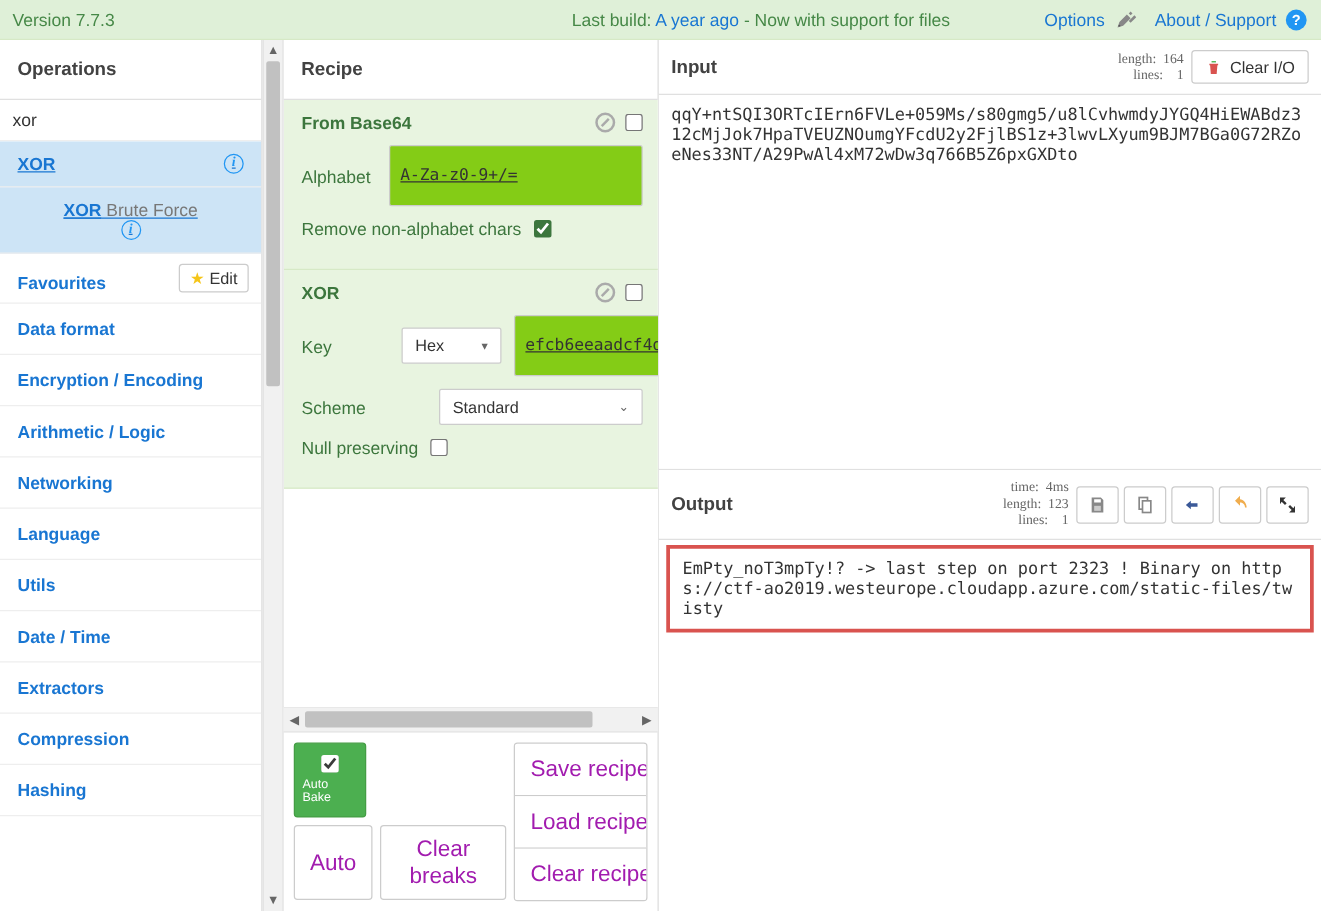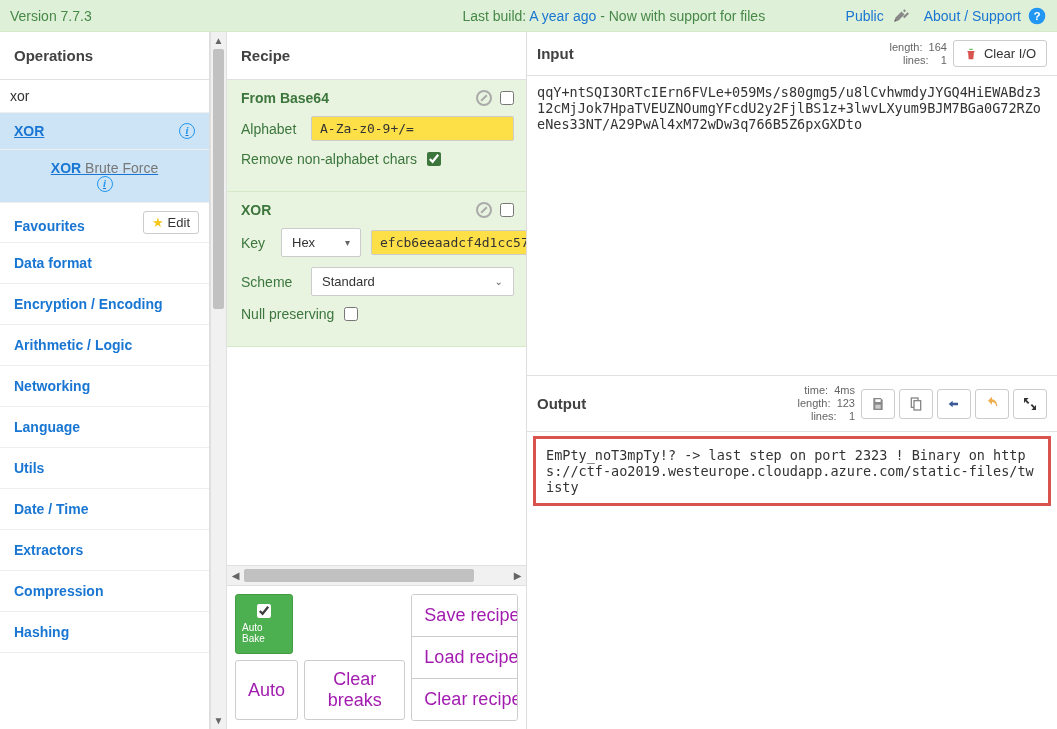--- a/index.html
+++ b/index.html
@@ -39,22 +39,22 @@
   .col-recipe { width: 300px; border-right:1px solid #ddd; display:flex; flex-direction:column; background:#fff;}
   .recipe-list { flex:1; overflow-y:auto; background:#fff;}
   .recipe-op { background:#e8f4e0; border-bottom:1px solid #d6e9c6; padding:10px 12px 14px 14px;}
   .recipe-op-title { color:#3c763d; font-weight:bold; margin-bottom:10px; display:flex; align-items:center; justify-content: space-between;}
   .op-ctrls { display:flex; align-items:center; gap:8px;}
   .disable-icon { width:16px; height:16px; border-radius:50%; border:2px solid #aaa;  position:relative;}
   .disable-icon::after{content:""; position:absolute; left:2px; right:2px; top:5px; height:2px; background:#aaa; transform: rotate(-45deg);}
   .op-check { width:14px; height:14px;}
   .arg-row { display:flex; align-items:center; gap:10px; margin-bottom:10px; color:#3c763d;}
   .arg-label { min-width: 60px; color:#3c763d;}
-  .text-input { background:#fde047; border:1px solid #ccc; border-radius:2px; padding:4px 8px; font-family: Consolas, monospace; font-size:13px; color:#333; flex:1;}
-  .select-box { background:#fff; border:1px solid #ccc; border-radius:2px; padding:6px 10px; font-size:13px; display:flex; align-items:center; justify-content:space-between; gap:6px; min-width:80px; color:#333; cursor:pointer;}
+  .text-input { background:#84cc16; border:1px solid #ccc; border-radius:2px; padding:16px 8px; font-family: Consolas, monospace; font-size:13px; color:#333; flex:1;text-decoration:underline;}
+  .select-box { background:#fff; border:1px solid #ccc; border-radius:2px; padding:6px 10px; font-size:13px; display:flex; align-items:center; justify-content:space-between; gap:6px; min-width:80px; color:#333; cursor:pointer;margin-left:40px;}
   .chev { font-size:10px; color:#666;}
   .checkbox { width:14px; height:14px; accent-color:#3c763d;}
   .recipe-hscroll { height:20px; background:#f1f1f1; border-top:1px solid #e0e0e0; display:flex; align-items:center;}
   .recipe-hscroll .arrow{width:17px; text-align:center; font-size:10px; color:#666;}
   .recipe-hscroll .track{flex:1; height:100%; position:relative;}
   .recipe-hscroll .thumb{position:absolute; top:3px; bottom:3px; left:0; width:230px; background:#c1c1c1; border-radius:2px;}
   .bake-btn { background:#4caf50; color:#fff; border:none; border-radius:3px; display:flex; align-items:center; justify-content:center; gap:8px; font-size:18px; cursor:pointer; padding: 0 18px; height:60px;}
   .auto-bake { background:#4caf50; border:1px solid #449d44; border-radius:3px; display:flex; flex-direction:column; align-items:center; justify-content:center; padding:4px 6px; color:#fff; font-size:10px; cursor:pointer; height:60px; width:58px;}
   .auto-bake input { width:14px; height:14px; margin-bottom:4px; accent-color:#fff;}
   .btn-light { background:#fff; border:1px solid #ccc; border-radius:3px; padding:8px 12px; font-size:18px; cursor:pointer; color:#a21caf;}
@@ -63,21 +63,21 @@
   .save-stack .btn-light:last-child{border-bottom:none;}
   .bottom-wrap{display:flex; gap:6px; padding:8px; border-top:1px solid #e0e0e0;}
   .bake-col{display:flex; flex-direction:column; gap:6px;}
   .bake-top{display:flex; gap:4px;}
   .step-clear{display:flex; gap:6px;}
 
   
   .col-io { flex:1; display:flex; flex-direction:column;}
   .io-header { display:flex; align-items:center; justify-content:space-between; padding:8px 10px; border-bottom:1px solid #e0e0e0;}
   .io-title { font-weight:bold; color:#424242; font-size:15px;}
-  .io-stats { font-family: Liberation Sans, sans-serif; font-size:11px; color:#666; text-align:right; line-height:13px; white-space:pre;}
+  .io-stats { font-family: Liberation Serif, serif; font-size:11px; color:#666; text-align:right; line-height:13px; white-space:pre;}
   .io-header-right{display:flex; align-items:center; gap:6px;}
   .io-btn { background:#fff; border:1px solid #ccc; border-radius:3px; padding:5px 10px; display:flex; align-items:center; gap:6px; cursor:pointer; color:#333; font-size:13px;}
   .icon-btn { width:34px; height:30px; background:#fff; border:1px solid #ccc; border-radius:3px; display:flex; align-items:center; justify-content:center; cursor:pointer;}
   .input-area { flex:0 0 300px; border-bottom:1px solid #e0e0e0; overflow:hidden;}
   .textarea-mono { width:100%; height:100%; border:none; outline:none; resize:none; font-family: Consolas, monospace; font-size:13.5px; padding:8px 10px; color:#333; word-break:break-all; white-space: pre-wrap;}
   .output-area { flex:1; position:relative;}
   .output-box { position:absolute; left:6px; top:4px; right:6px; border:3px solid #d9534f; padding:8px 10px; font-family: Consolas, monospace; font-size:13.5px; color:#333; white-space:pre-wrap; word-break:break-all;}
   .out-tools { display:flex; gap:4px;}
   
   svg { display:block;}
@@ -85,21 +85,21 @@
 </style>
 </head>
 <body>
 
 <div class="banner">
   <div class="banner-left">Version 7.7.3</div>
   <div class="banner-center">
     <span>Last build: </span><a href="#">A year ago</a><span> - Now with support for files</span>
   </div>
   <div class="banner-right">
-    <a href="#">Public</a>
+    <a href="#">Options</a>
     <span class="banner-icon">
       <svg width="18" height="18" viewBox="0 0 24 24">
           <path fill="#888" d="M22 7l-6 6 2 2 6-6-2-2zm-4-4l-2 2 2 2 2-2-2-2zM4 20l6-2 8-8-4-4-8 8-2 6z"></path>
           <circle cx="6" cy="18" r="1" fill="#555"></circle>
         </svg>
     </span>
     <a href="#">About / Support</a>
     <span class="banner-icon">
       <svg width="20" height="20" viewBox="0 0 24 24">
           <circle cx="12" cy="12" r="10" fill="#2196f3"></circle>

